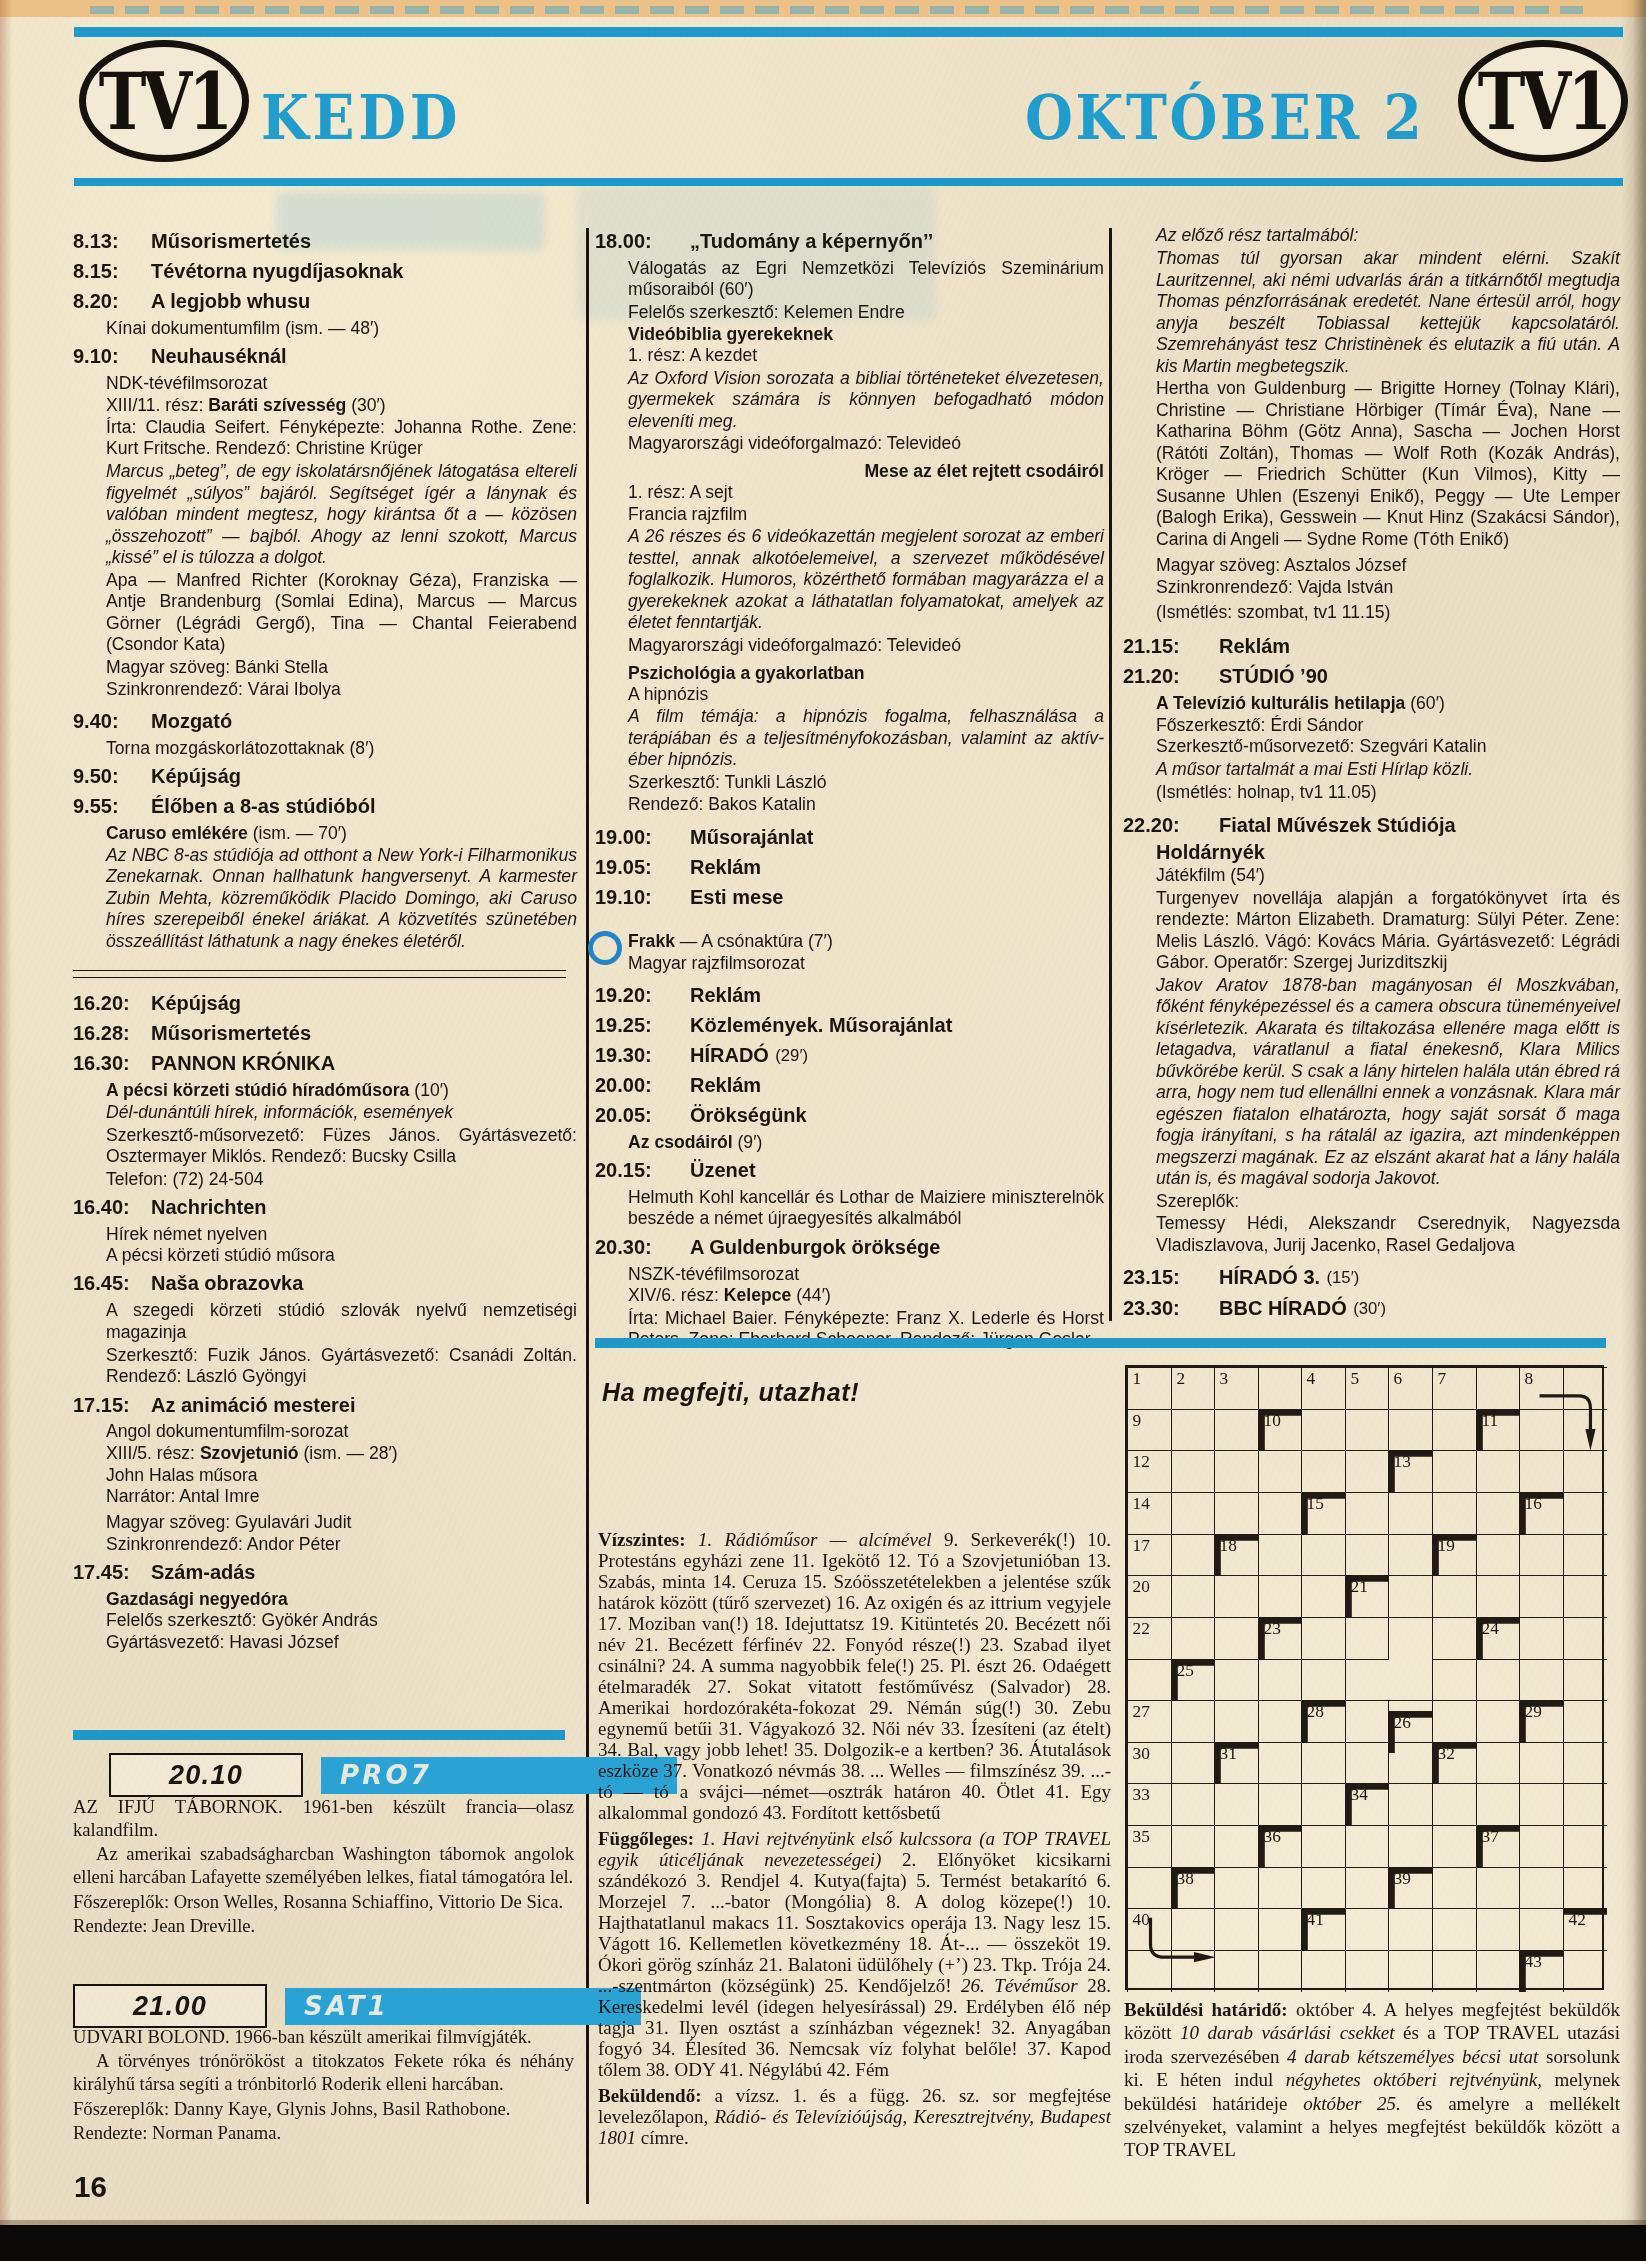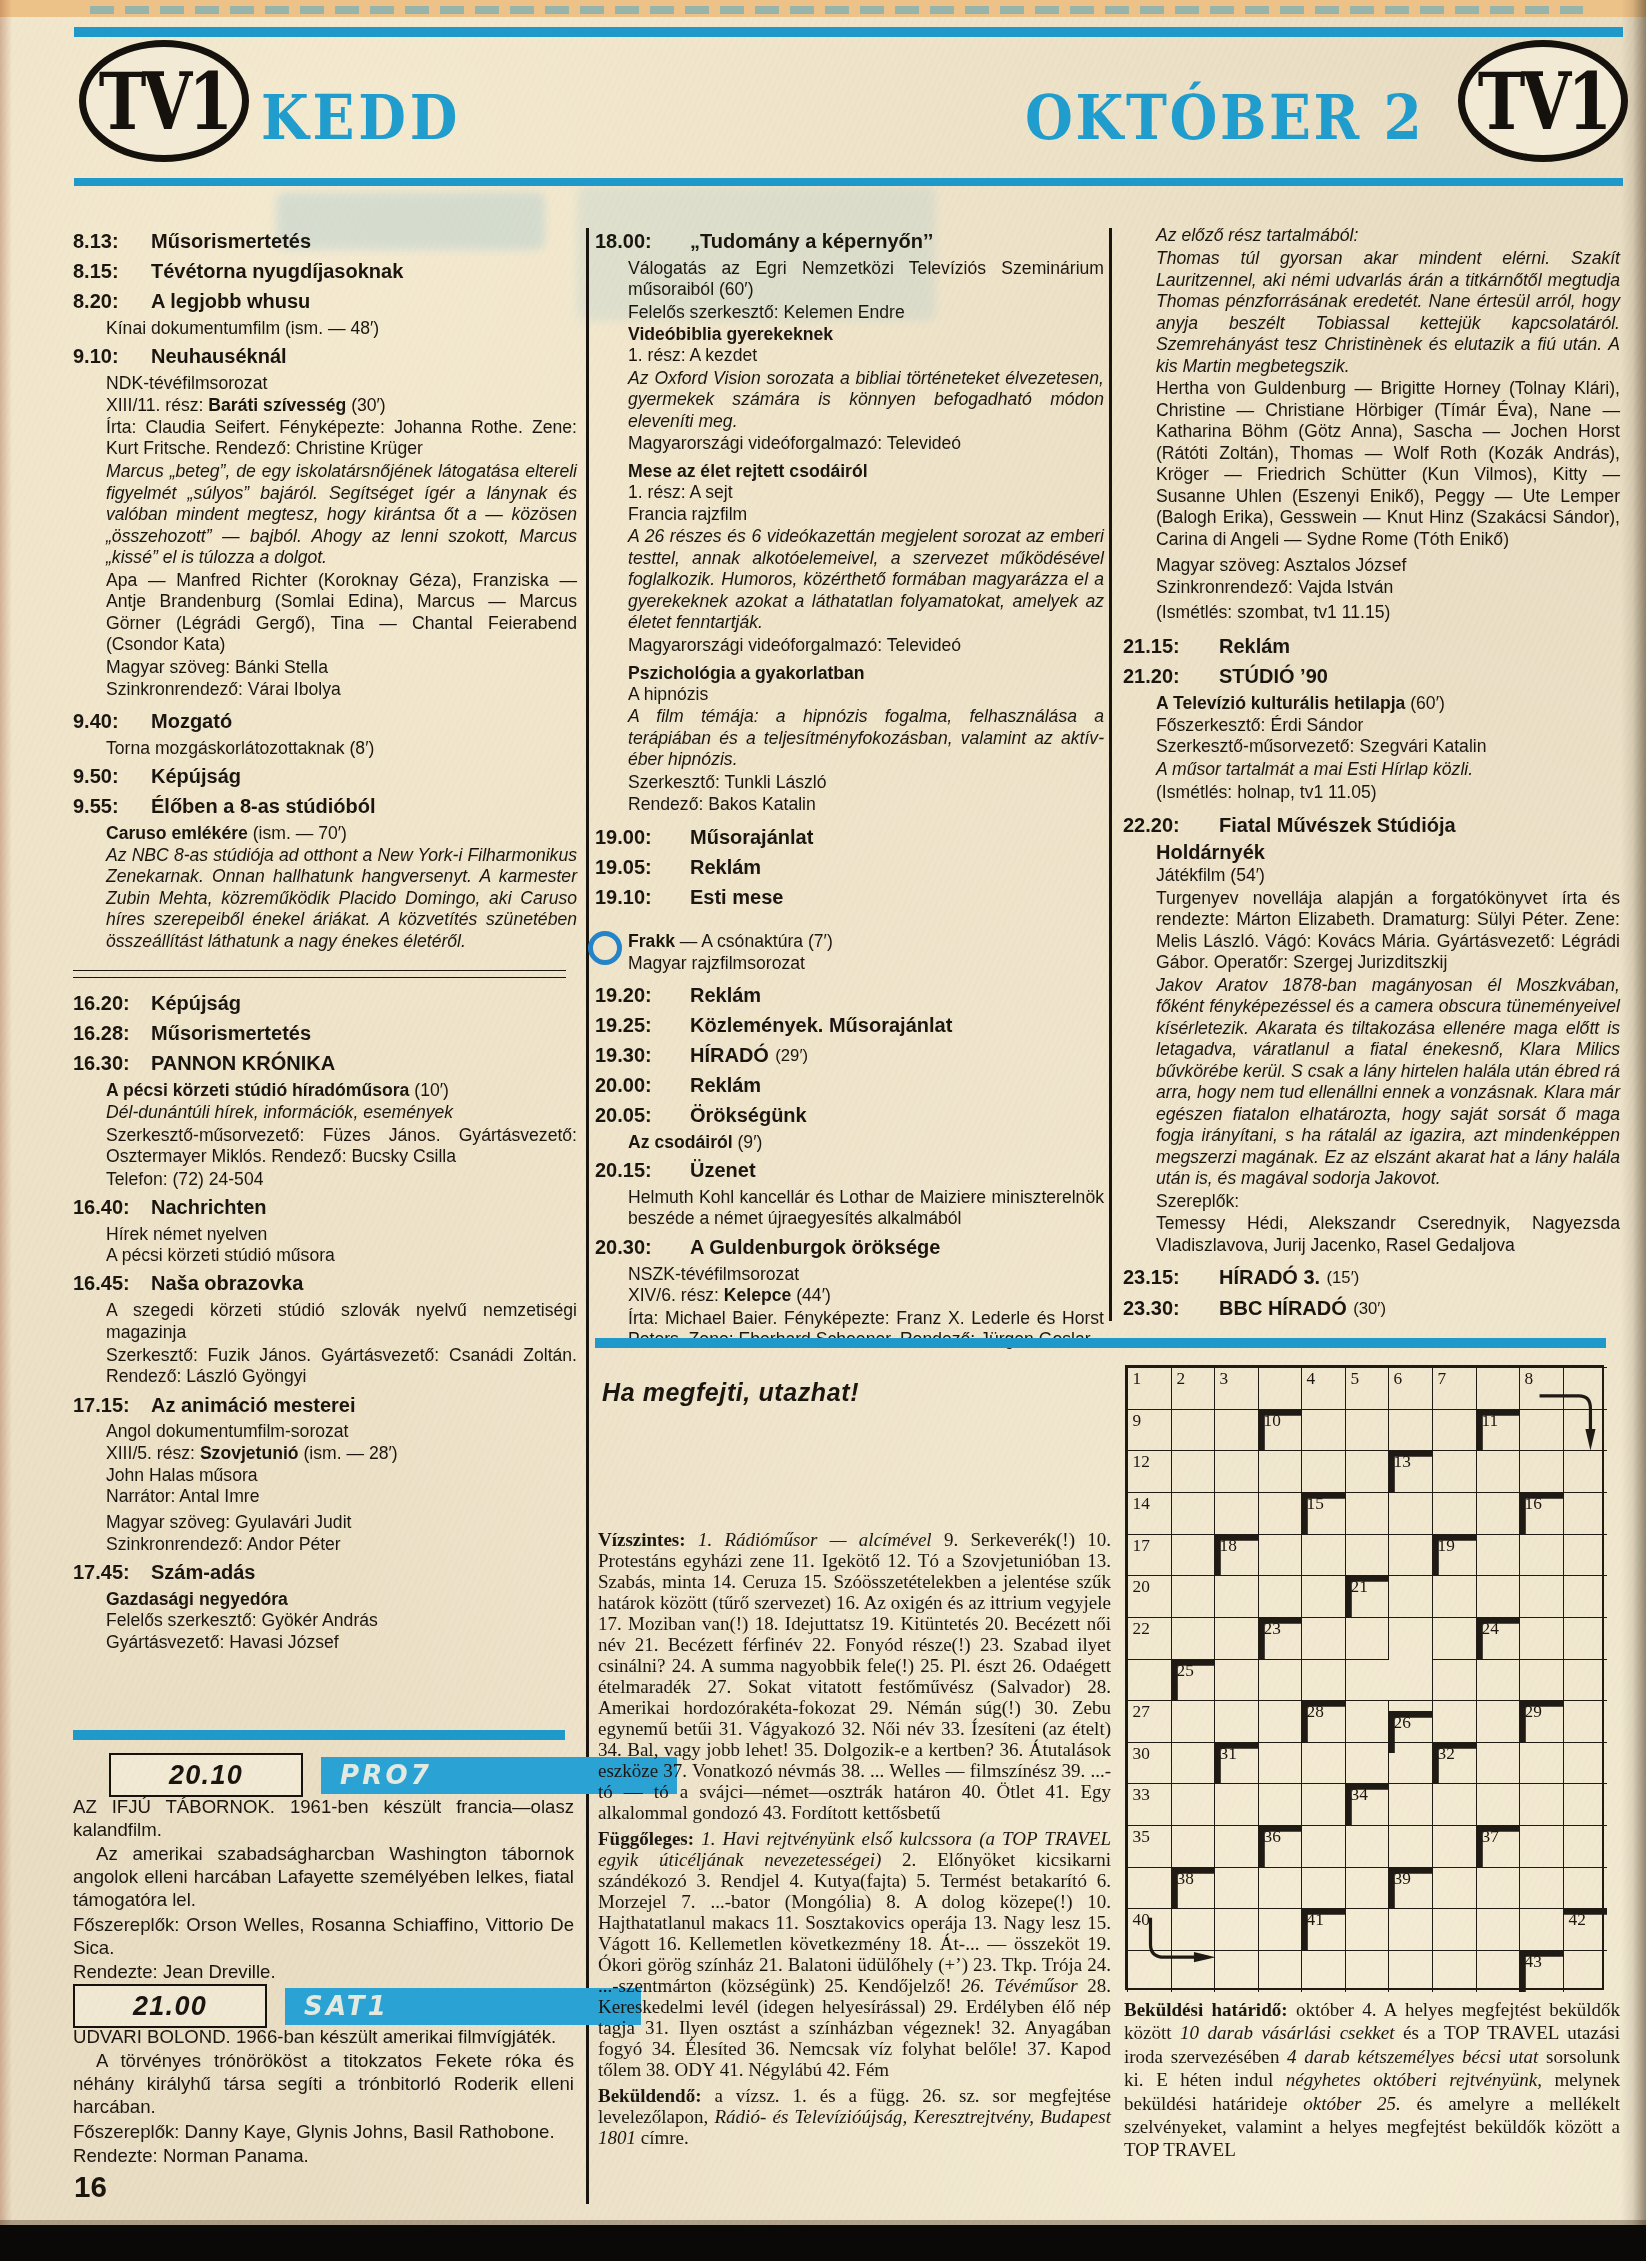--- a/index.html
+++ b/index.html
@@ -62,21 +62,21 @@
   #brule2{left:595px;top:1338px;width:1011px;}
   .netrow{position:absolute;left:73px;display:flex;align-items:center;gap:18px;}
   #netrow1{top:1753px;margin-left:36px;} #netrow2{top:1984px;}
   .timebox{width:190px;height:40px;border:2.6px solid #15110d;display:flex;align-items:center;justify-content:center;
         font-weight:bold;font-style:italic;font-size:27px;letter-spacing:1.3px;background:rgba(255,252,240,.35);}
   .netbar{width:356px;height:37px;background:#2aa3d4;display:flex;align-items:center;}
   .netbar span{color:#f4efe2;font-weight:bold;font-style:italic;font-size:26px;letter-spacing:3.2px;padding-left:19px;
         font-family:"DejaVu Sans",sans-serif;opacity:.92;}
   .film{position:absolute;left:73px;width:501px;}
   #film1{top:1795px;} #film2{top:2025px;}
-  .filmp{font-size:18.6px;line-height:23px;text-align:justify;margin:0 0 1.3px;}
+  .filmp{font-size:18.6px;line-height:23px;text-align:justify;margin:0 0 1.3px;font-family:Liberation Serif, serif;}
   .filmp.fi{text-indent:23px;}
   .pageno{position:absolute;left:74px;top:2170px;font-weight:bold;font-size:29.5px;}
 
   
   #promo{position:absolute;left:602px;top:1378px;font-style:italic;font-weight:bold;font-size:25px;letter-spacing:0.6px;}
   #ptitle{position:absolute;left:602px;top:1447px;width:506px;text-align:center;
         font-family:"DejaVu Sans",sans-serif;font-weight:bold;font-size:36px;letter-spacing:1.9px;
         -webkit-text-stroke:1.6px #1b1510;}
   #clues{position:absolute;left:598px;top:1529px;width:513px;}
   .cluep{font-family:"Liberation Serif",serif;font-size:19px;line-height:21px;text-align:justify;margin:0 0 5.1px;}
@@ -210,21 +210,21 @@
       <div class="prog">
         <span class="time">18.00:</span>
         <span class="title">„Tudomány a képernyőn’’</span>
       </div>
       <div class="para n">Válogatás az Egri Nemzetközi Televíziós Szeminárium műsoraiból (60′)</div>
       <div class="sub n">Felelős szerkesztő: Kelemen Endre</div>
       <div class="sub b">Videóbiblia gyerekeknek</div>
       <div class="sub n">1. rész: A kezdet</div>
       <div class="para i">Az Oxford Vision sorozata a bibliai történeteket élvezetesen, gyermekek számára is könnyen befogadható módon eleveníti meg.</div>
       <div class="sub n">Magyarországi videóforgalmazó: Televideó</div>
-      <div class="sub b" style="margin-top: 6.4px;">Mese az élet rejtett csodáiról</div>
+      <div class="sub b" style="margin-top: 6.4px; text-align: right;">Mese az élet rejtett csodáiról</div>
       <div class="sub n">1. rész: A sejt</div>
       <div class="sub n">Francia rajzfilm</div>
       <div class="para i">A 26 részes és 6 videókazettán megjelent sorozat az emberi testtel, annak alkotóelemeivel, a szervezet működésével foglalkozik. Humoros, közérthető formában magyarázza el a gyerekeknek azokat a láthatatlan folyamatokat, amelyek az életet fenntartják.</div>
       <div class="sub n">Magyarországi videóforgalmazó: Televideó</div>
       <div class="sub b" style="margin-top: 6.4px;">Pszichológia a gyakorlatban</div>
       <div class="sub n">A hipnózis</div>
       <div class="para i">A film témája: a hipnózis fogalma, felhasználása a terápiában és a teljesítményfokozásban, valamint az aktív-éber hipnózis.</div>
       <div class="sub n">Szerkesztő: Tunkli László</div>
       <div class="sub n">Rendező: Bakos Katalin</div>
       <div class="prog" style="margin-top: 10.3px;">

